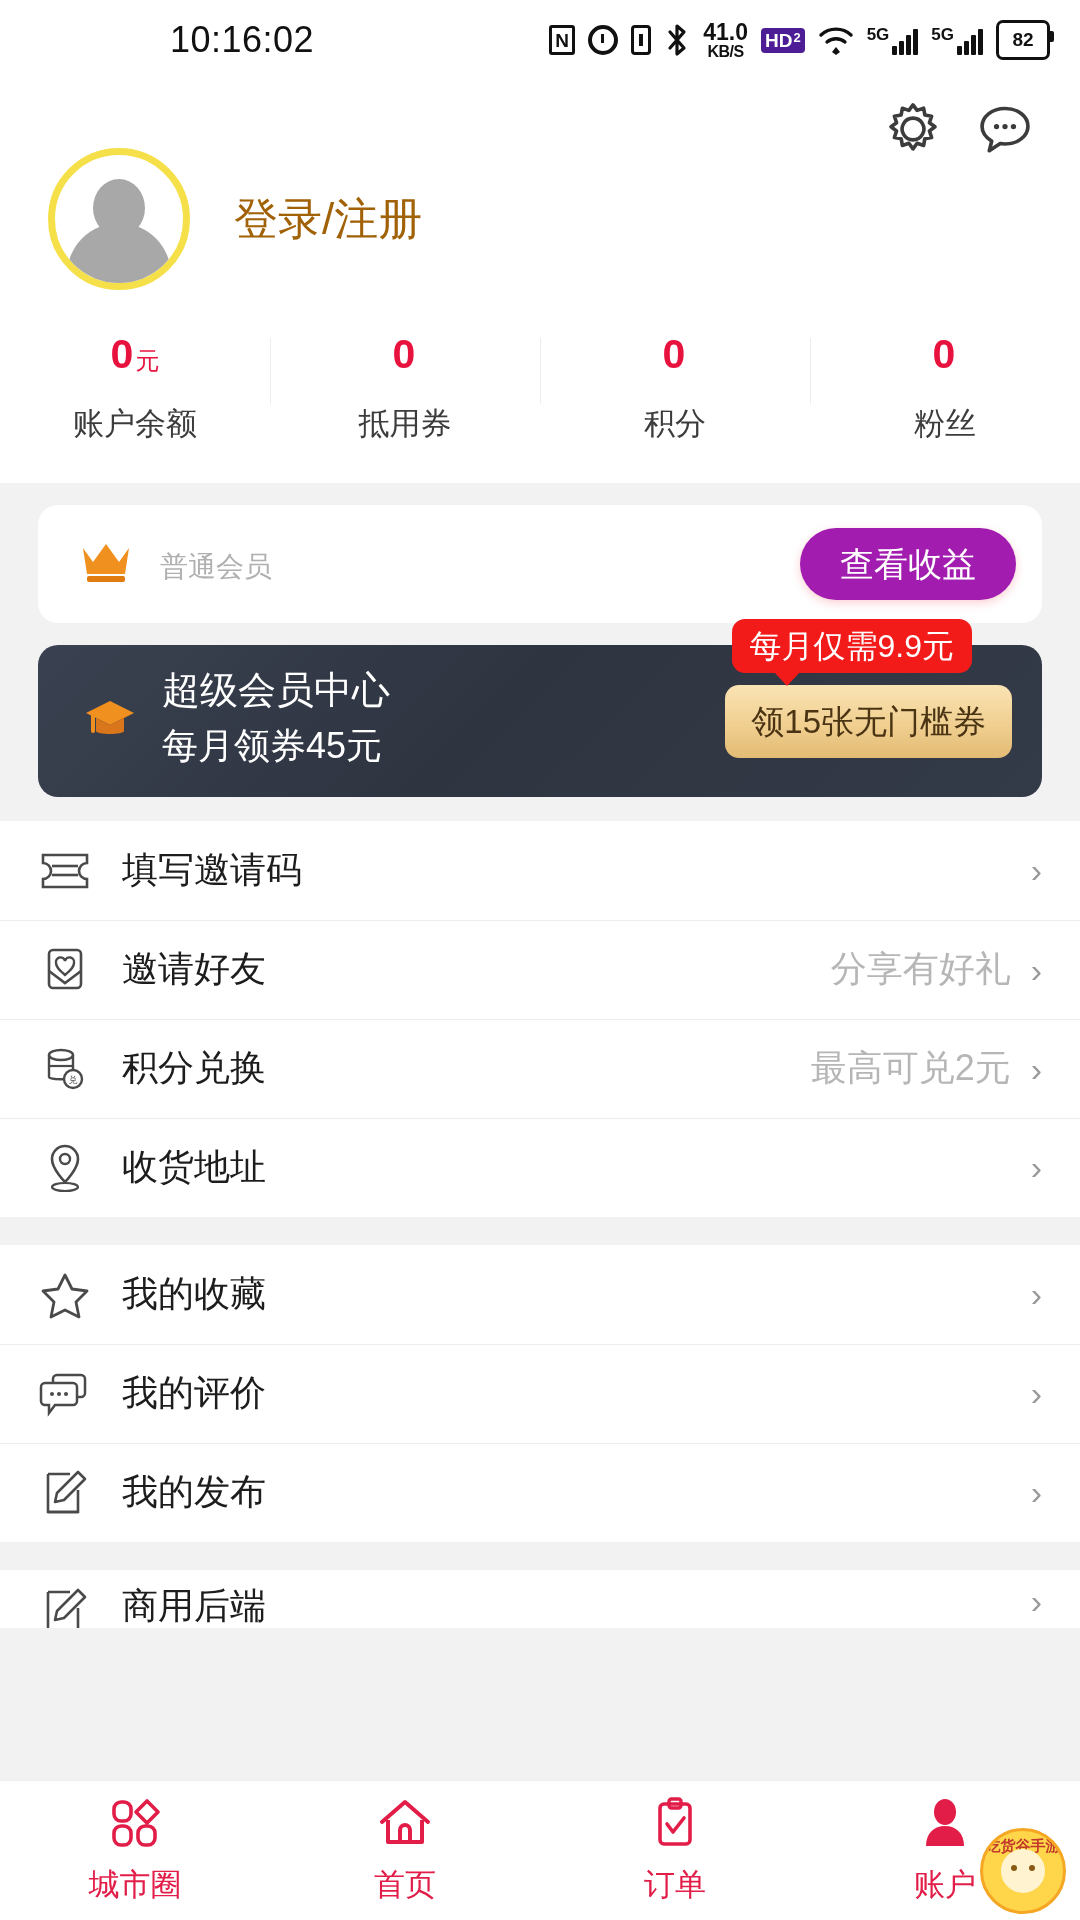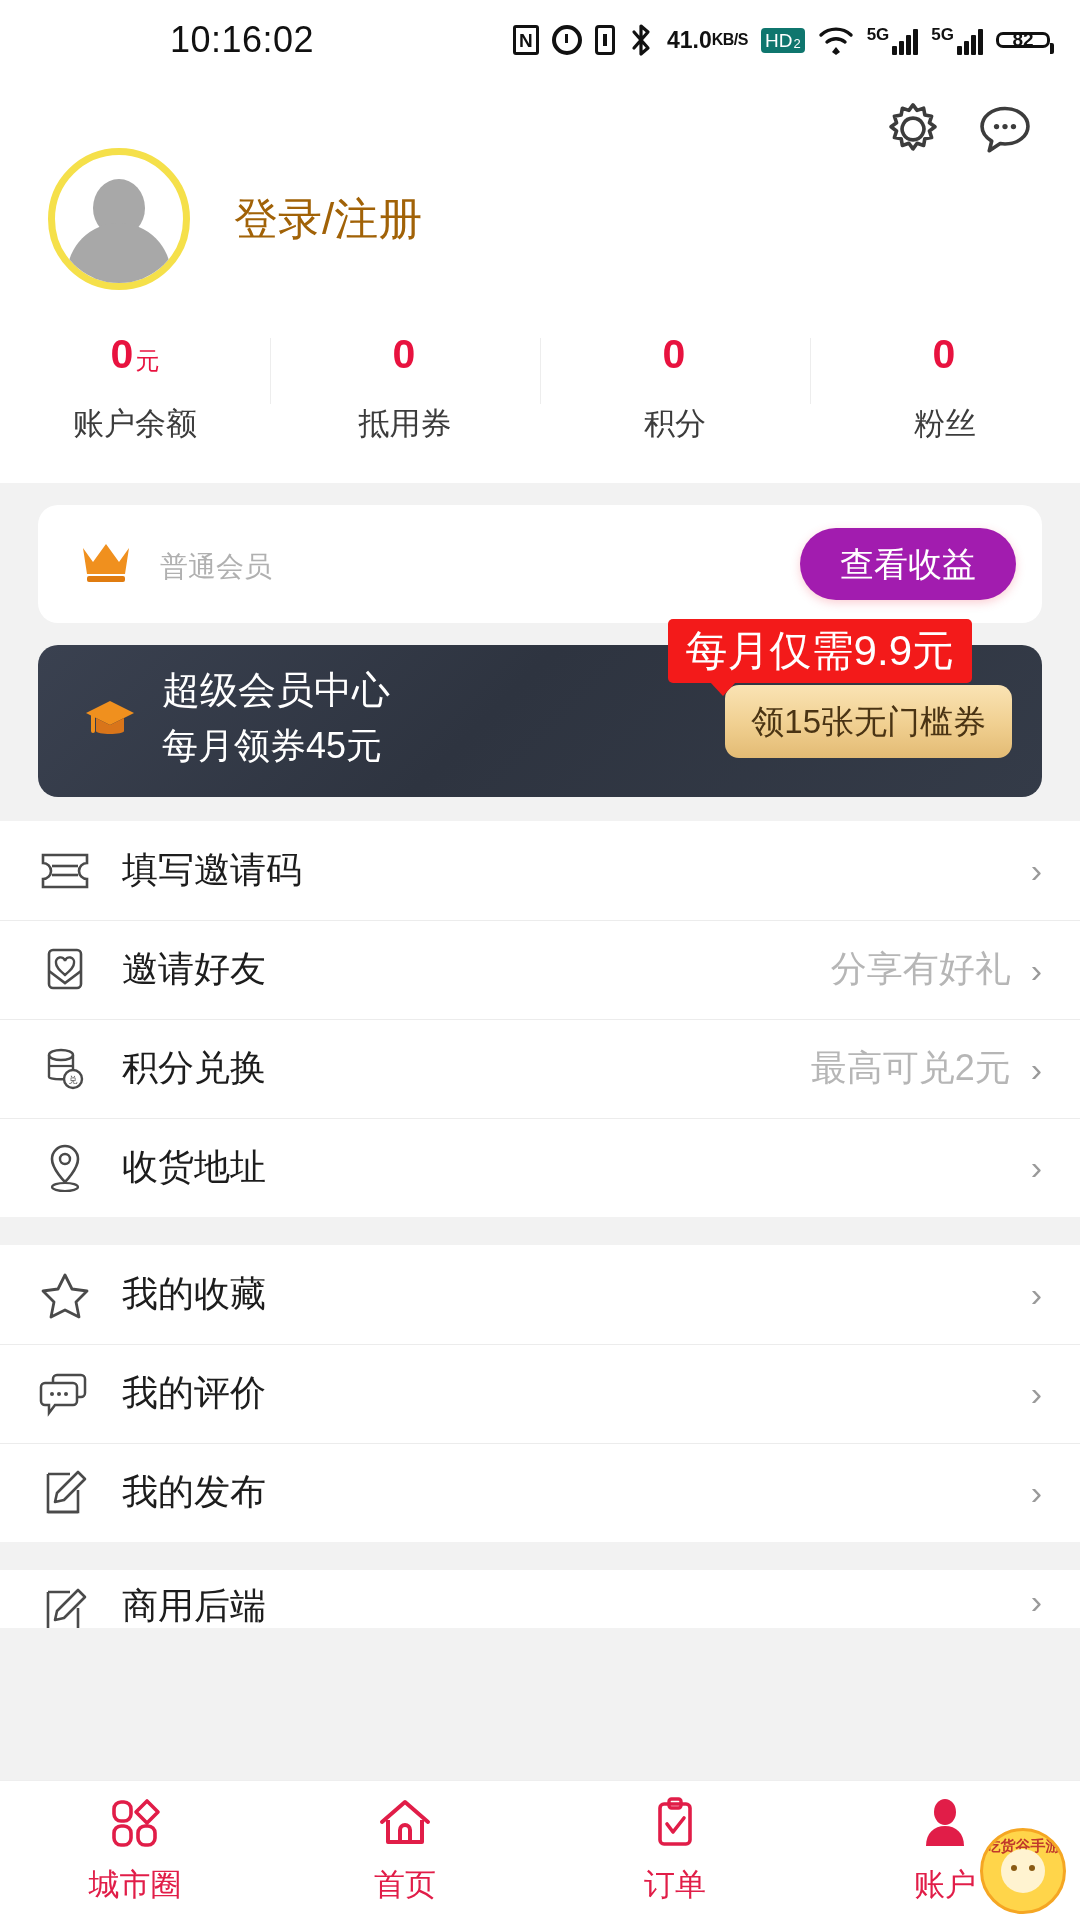--- a/index.html
+++ b/index.html
@@ -38,37 +38,37 @@
     position:relative;
   }
   .alarm::after{
     content:"";position:absolute;left:9px;top:5px;width:3px;height:9px;background:#111;
   }
   .vibrate {
     width:20px;height:30px;border:3px solid #111;border-radius:4px;position:relative;
   }
   .vibrate::after{content:"";position:absolute;left:5px;top:6px;width:4px;height:12px;background:#111;}
   .bt { font-size:32px; line-height:1; font-weight:700; }
-  .kbs { display:flex; flex-direction:row; align-items:center; line-height:1; }
+  .kbs { display:flex; flex-direction:column; align-items:center; line-height:1; }
   .kbs b { font-size:23px; font-weight:600; }
   .kbs span { font-size:16px; font-weight:700; letter-spacing:-0.5px; }
   .hd {
-    background:#0f766e; color:#fff; border-radius:4px;
-    font-size:19px; font-weight:400; padding:3px 4px; line-height:1;
-    display:flex; align-items:flex-end; gap:1px;
+    background:#4c1d95; color:#fff; border-radius:4px;
+    font-size:19px; font-weight:700; padding:3px 4px; line-height:1;
+    display:flex; align-items:flex-start; gap:1px;
   }
   .hd sub { font-size:13px; }
   .sig { display:flex; align-items:flex-end; gap:2px; height:28px; }
   .sig i { width:5px; background:#111; display:block; border-radius:1px; }
   .sig i:nth-child(1){height:9px;} .sig i:nth-child(2){height:14px;}
   .sig i:nth-child(3){height:20px;} .sig i:nth-child(4){height:26px;}
   .fiveg { display:flex; align-items:flex-end; gap:3px; }
   .fiveg .lbl { font-size:17px; font-weight:700; line-height:1; margin-bottom:12px; }
   .batt {
-    width:54px;height:16px;border:3px solid #111;border-radius:7px;
+    width:54px;height:40px;border:3px solid #111;border-radius:7px;
     display:flex;align-items:center;justify-content:center;
     font-size:19px;font-weight:600;position:relative;
   }
   .batt::after{content:"";position:absolute;right:-7px;top:8px;width:4px;height:11px;background:#111;border-radius:0 2px 2px 0;}
 
   
   .profile {
     background:#ffffff;
     padding:0 0 0 0;
     position:relative;
@@ -142,22 +142,22 @@
   .super-title { font-size:38px; color:#fff; font-weight:500; line-height:1.05; }
   .super-sub { font-size:36px; color:#fff; margin-top:12px; }
   .btn-coupon {
     margin-left:auto;
     background:linear-gradient(180deg,#fae3b4 0%,#f0cf90 55%,#e3bb74 100%);
     color:#4a3414; font-size:33px; border-radius:14px;
     padding:20px 26px; line-height:1; border:none; white-space:nowrap;
   }
   .badge-price {
     position:absolute; right:70px; top:-26px;
-    background:#f31a1a; color:#fff; font-size:42px;
-    padding:11px 18px; border-radius:5px; line-height:1; white-space:nowrap;
+    background:#f31a1a; color:#fff; font-size:32px;
+    padding:11px 18px; border-radius:13px; line-height:1; white-space:nowrap;
   }
   .badge-price::after{
     content:""; position:absolute; left:42px; bottom:-13px;
     border-left:13px solid transparent; border-right:13px solid transparent;
     border-top:14px solid #f31a1a;
   }
 
   
   .menu-group { background:#fff; }
   .gap { height:28px; background:#f2f2f2; }

